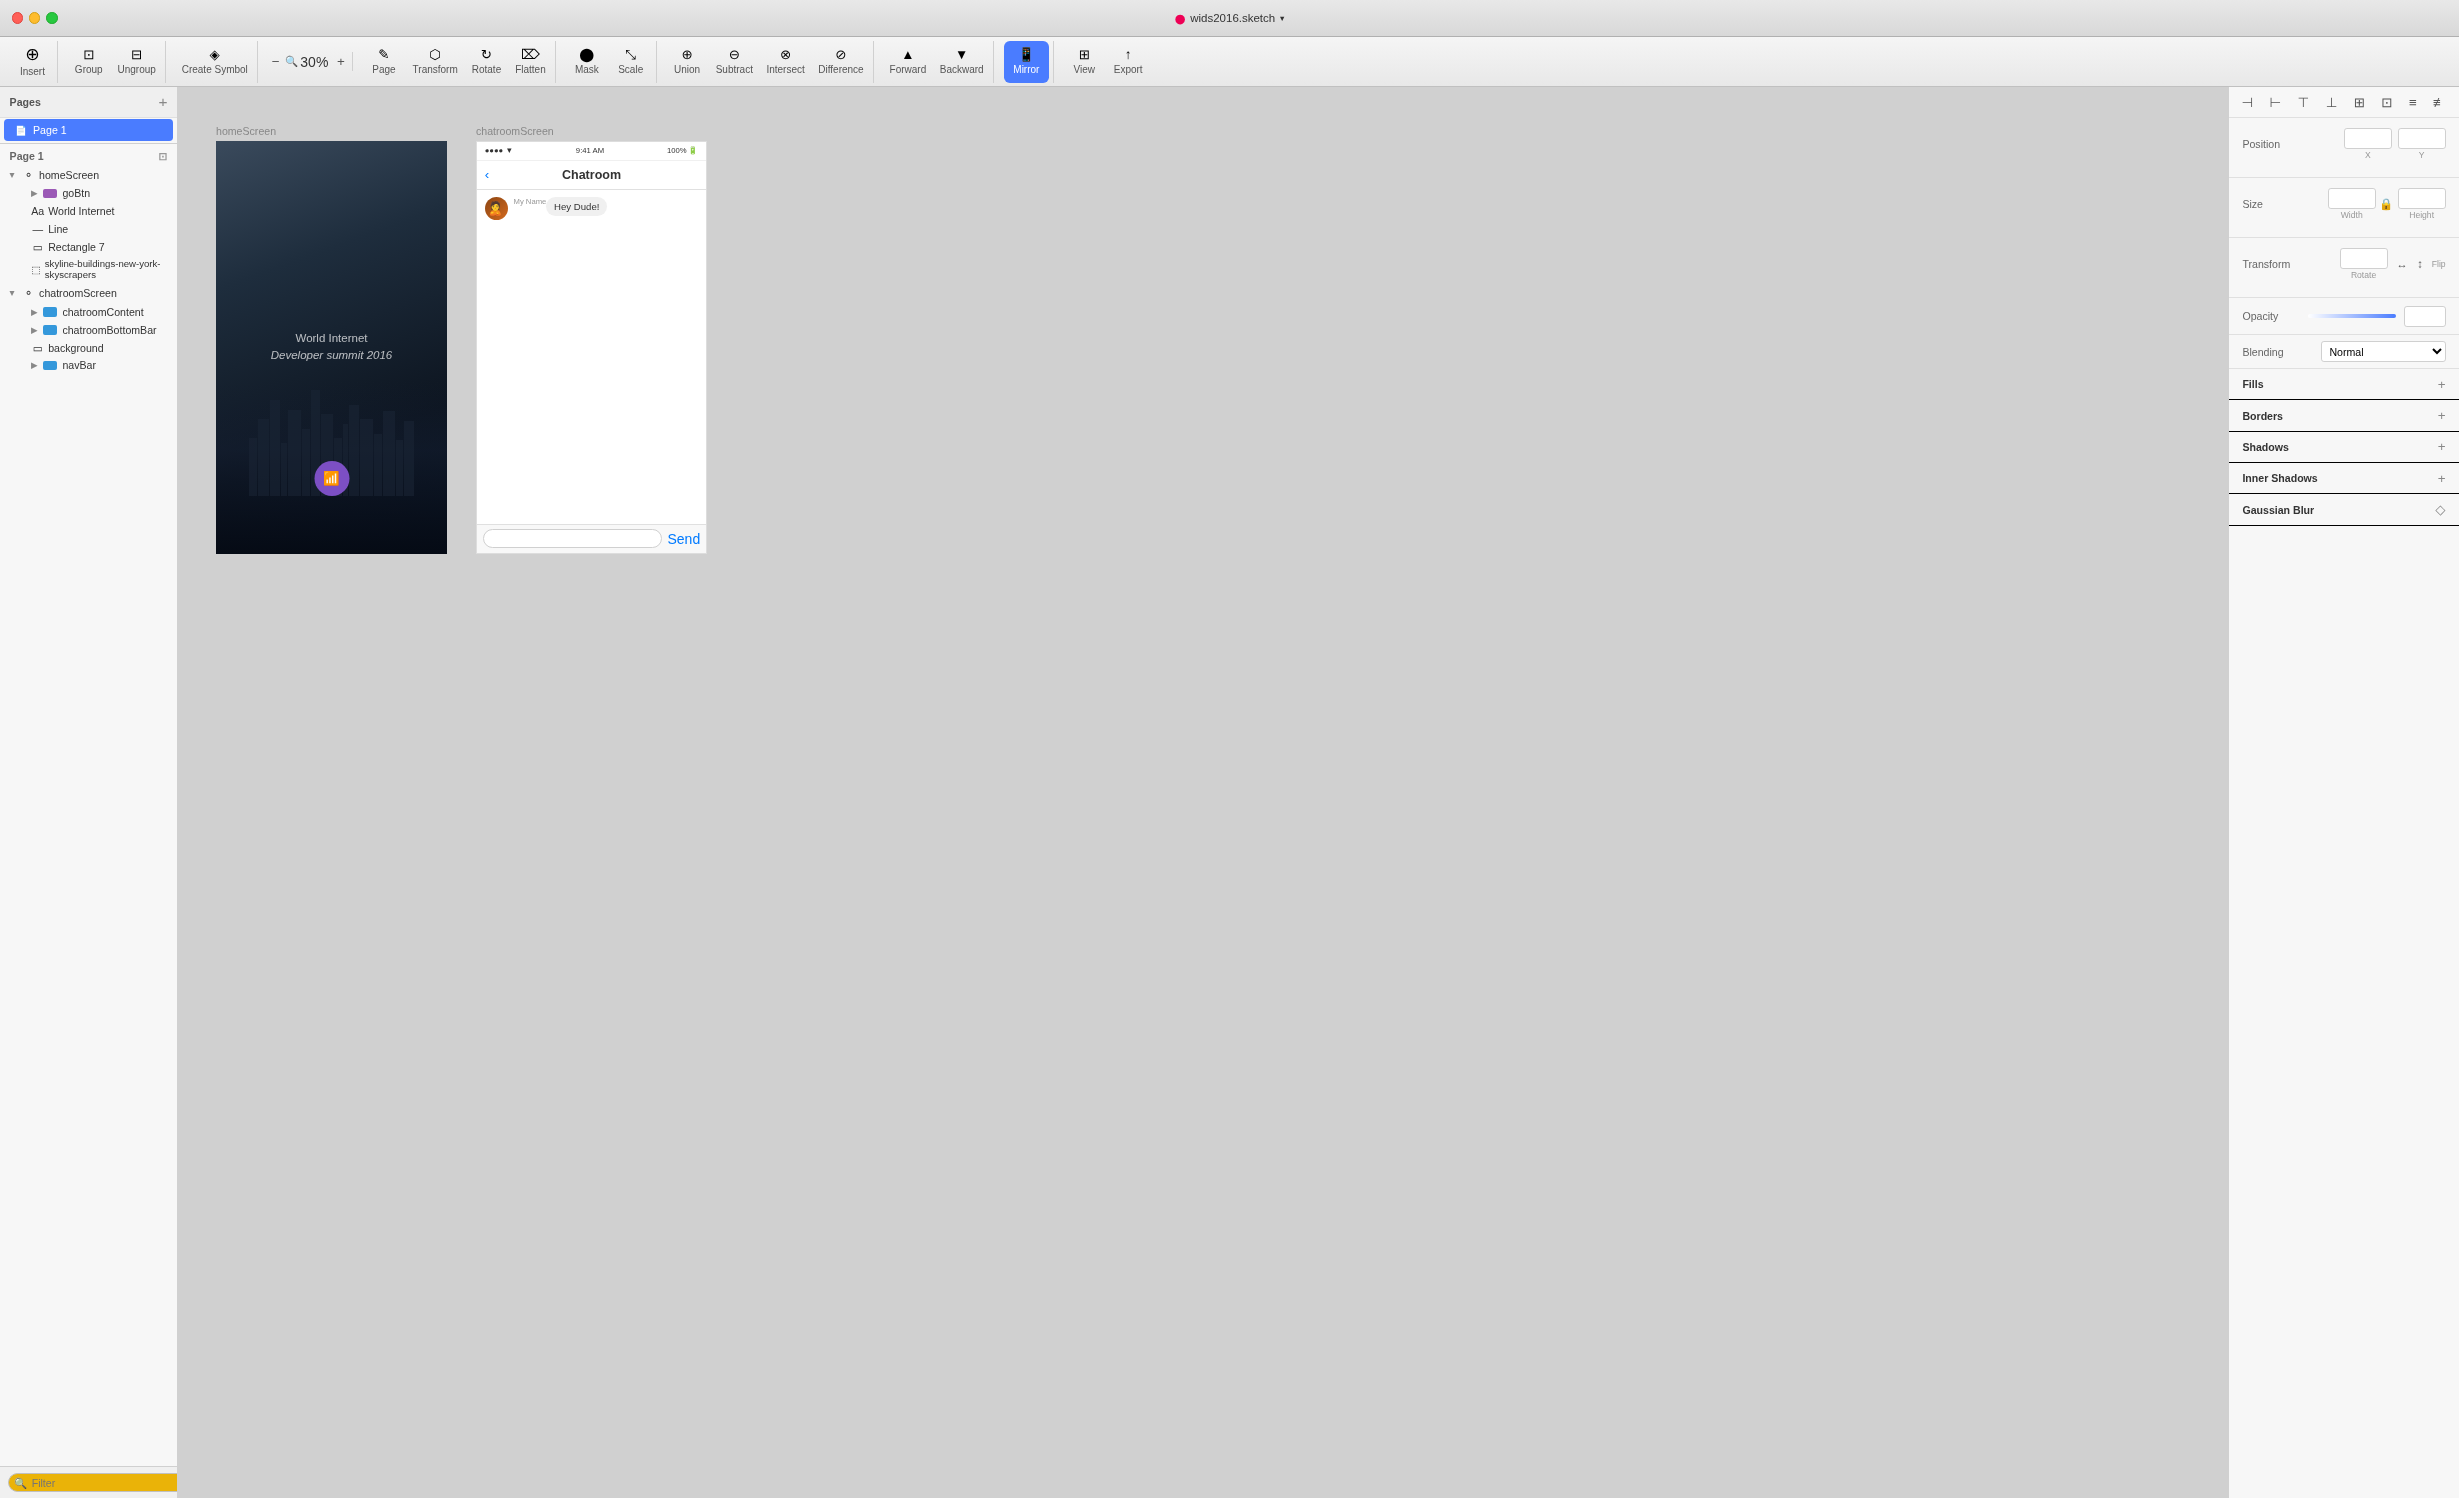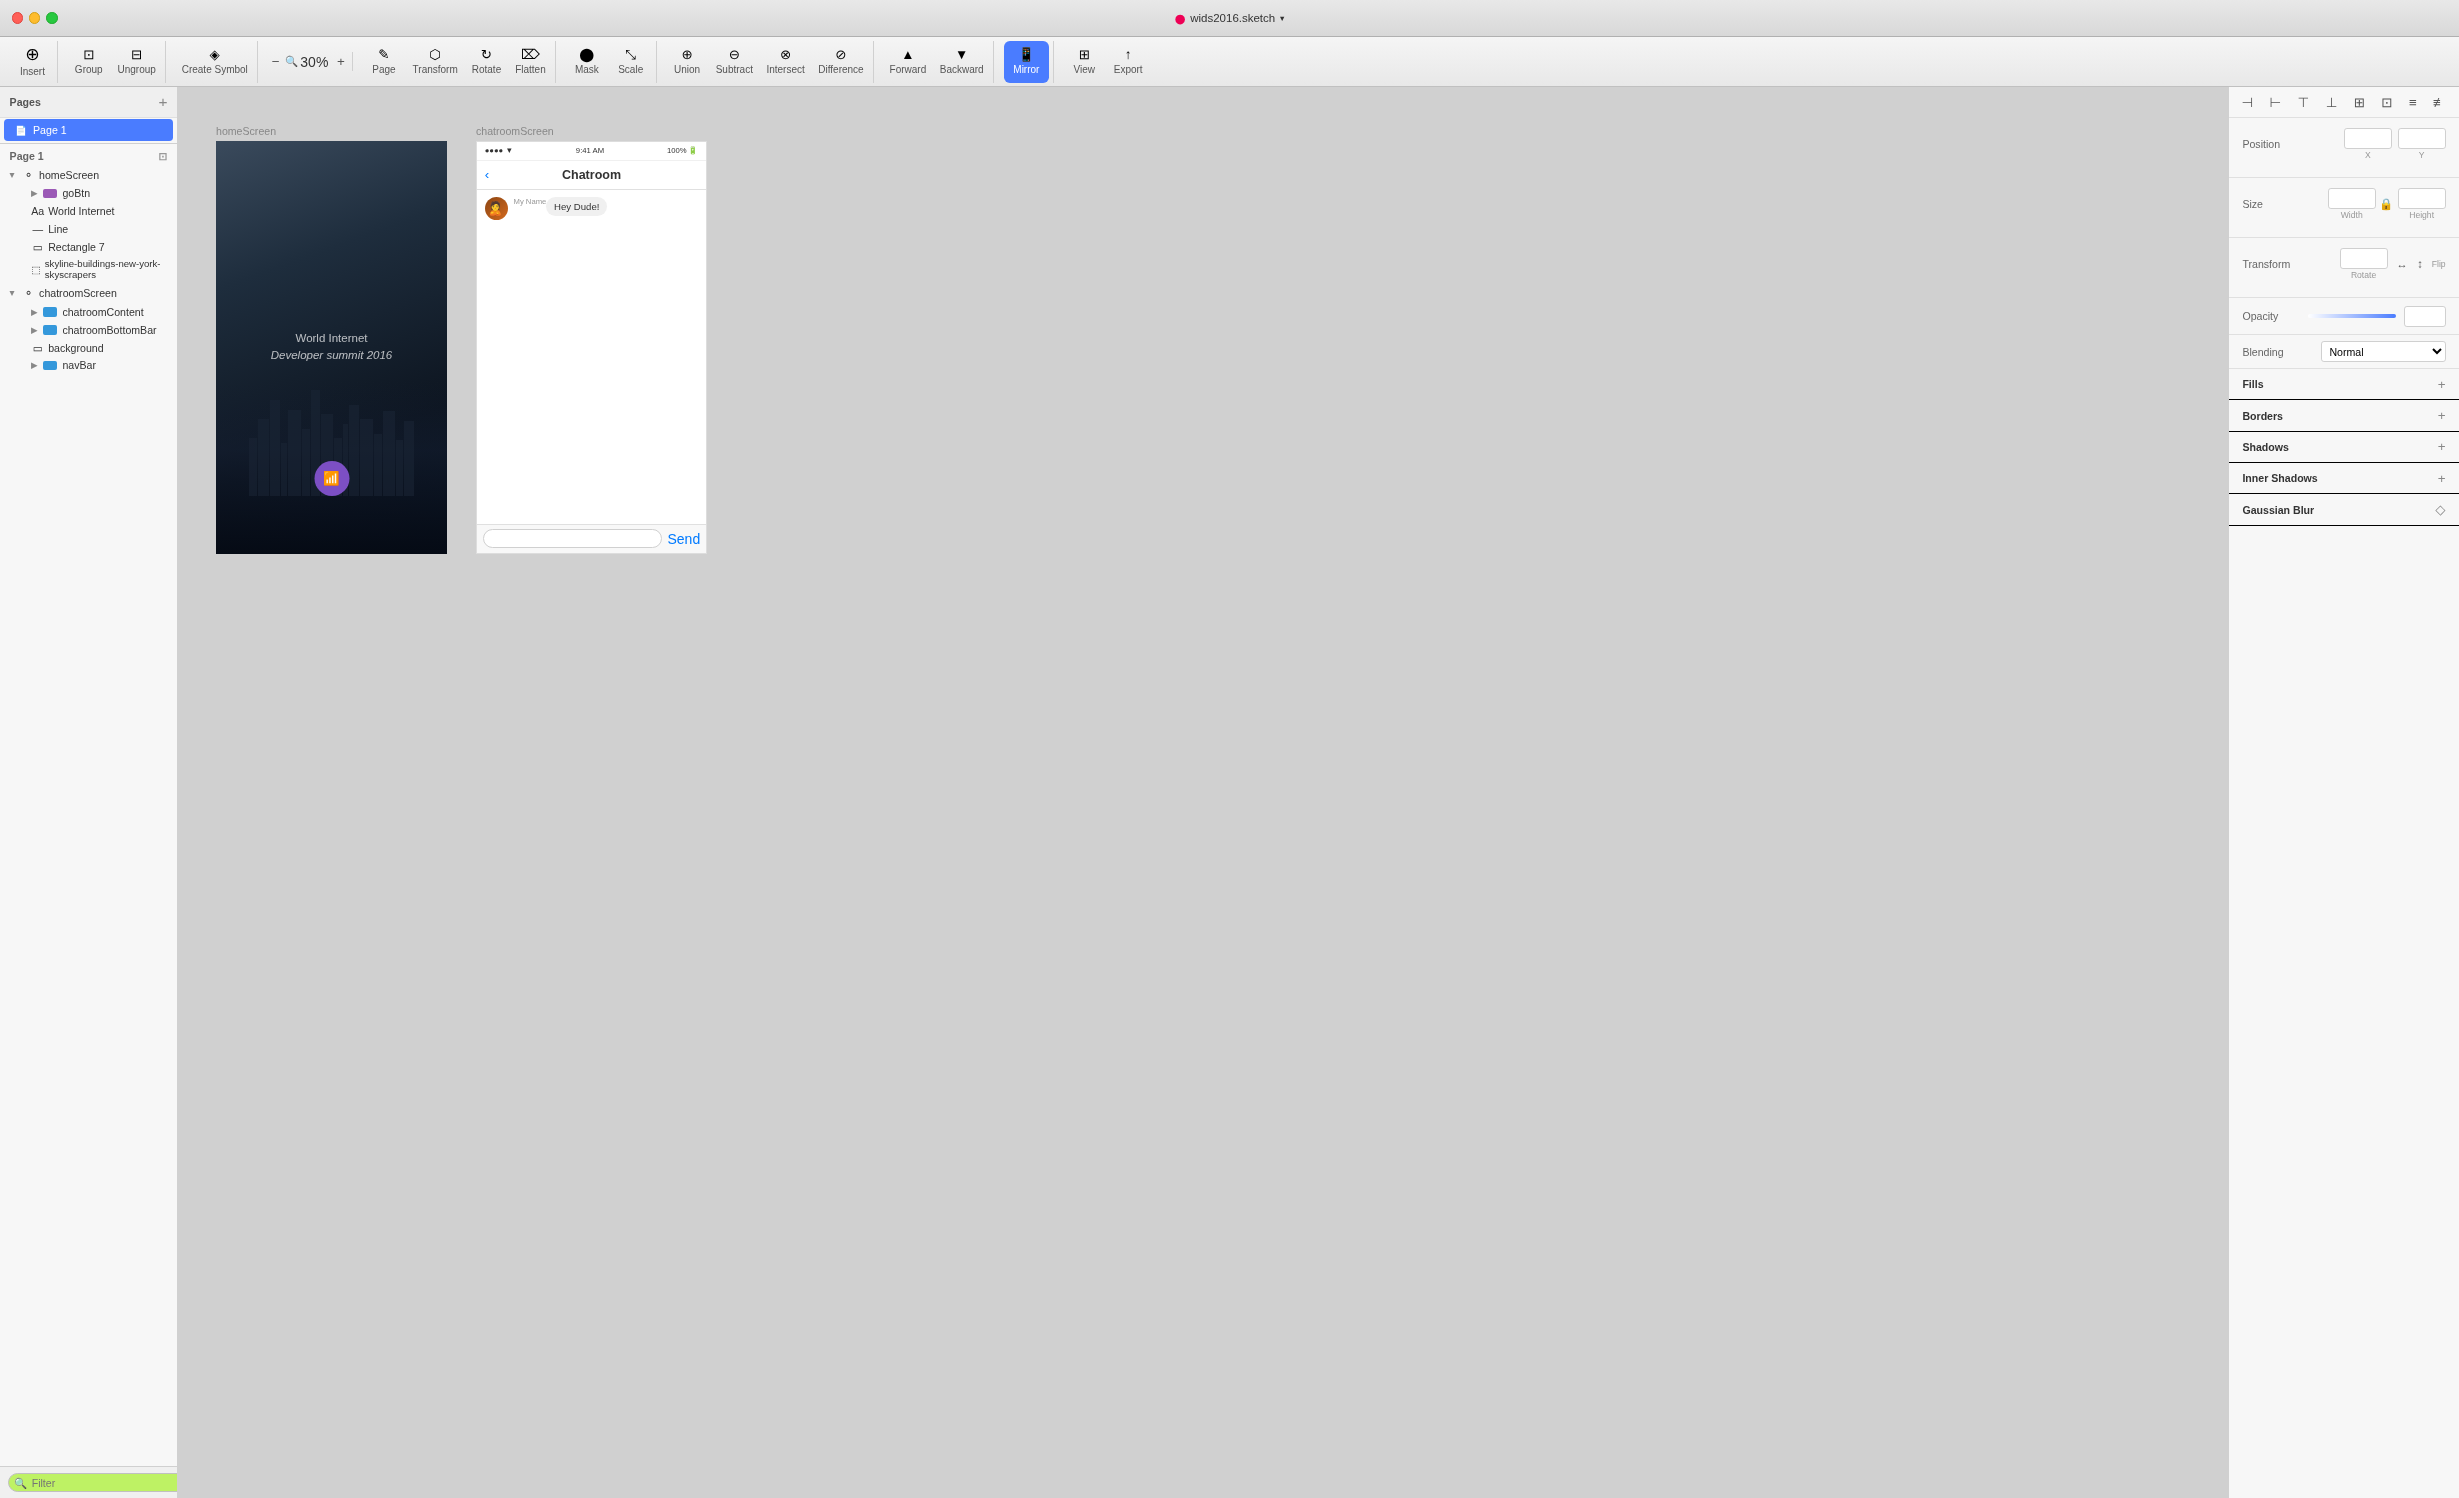--- a/index.html
+++ b/index.html
@@ -90,21 +90,21 @@
     .opacity-row { display: flex; align-items: center; gap: 7.7px; padding: 7.7px 13.4px; border-bottom: 1px solid #e0e0e0; }
     .opacity-slider { flex: 1; height: 3.8px; background: linear-gradient(90deg, #fff 0%, #4a7cff 100%); border-radius: 1.9px; }
     .opacity-input { width: 42px; height: 21px; border: 1px solid #d0d0d0; border-radius: 2.9px; background: white; font-size: 10.6px; text-align: center; }
 
     
     .blend-row { display: flex; align-items: center; justify-content: space-between; padding: 5.8px 13.4px; border-bottom: 1px solid #e0e0e0; }
     .blend-select { height: 21px; border: 1px solid #d0d0d0; border-radius: 2.9px; background: white; font-size: 10.6px; padding: 0 3.8px; width: 125px; }
 
     
     .sidebar-bottom { border-top: 1px solid #d0d0d0; padding: 5.8px 7.7px; display: flex; align-items: center; gap: 5.8px; background: #f0f0f0; }
-    .filter-input { flex: 1; height: 19px; border: 1px solid #c0c0c0; border-radius: 9.6px; padding: 0 19px 0 23px; font-size: 10.6px; background: #bef264; }
+    .filter-input { flex: 1; height: 19px; border: 1px solid #c0c0c0; border-radius: 9.6px; padding: 0 19px 0 23px; font-size: 10.6px; background: #eab308; }
     .filter-wrap { flex: 1; position: relative; }
     .filter-icon { position: absolute; left: 6.7px; top: 3.8px; font-size: 10.6px; color: #999; }
 
     
     .artboard-label { font-size: 10.6px; color: #888; margin-bottom: 3.8px; }
     .artboard-container { margin-right: 29px; }
 
     .home-screen { width: 231px; height: 413px; background: #1a1a2e; border-radius: 0; overflow: hidden; position: relative; }
     .home-bg { width: 100%; height: 100%; background: linear-gradient(180deg, #2c3e50 0%, #1a252f 40%, #0d1520 100%); position: relative; display: flex; align-items: center; justify-content: center; }
     .home-bg-img { position: absolute; inset: 0; background: linear-gradient(160deg, #3a4a5c 0%, #1e2d3d 30%, #0d1520 70%, #050f1a 100%); }

